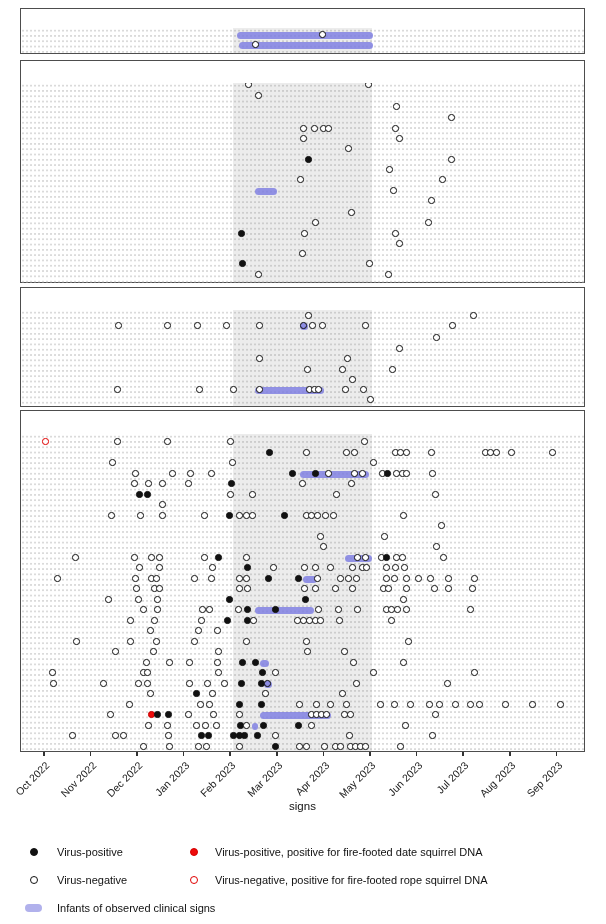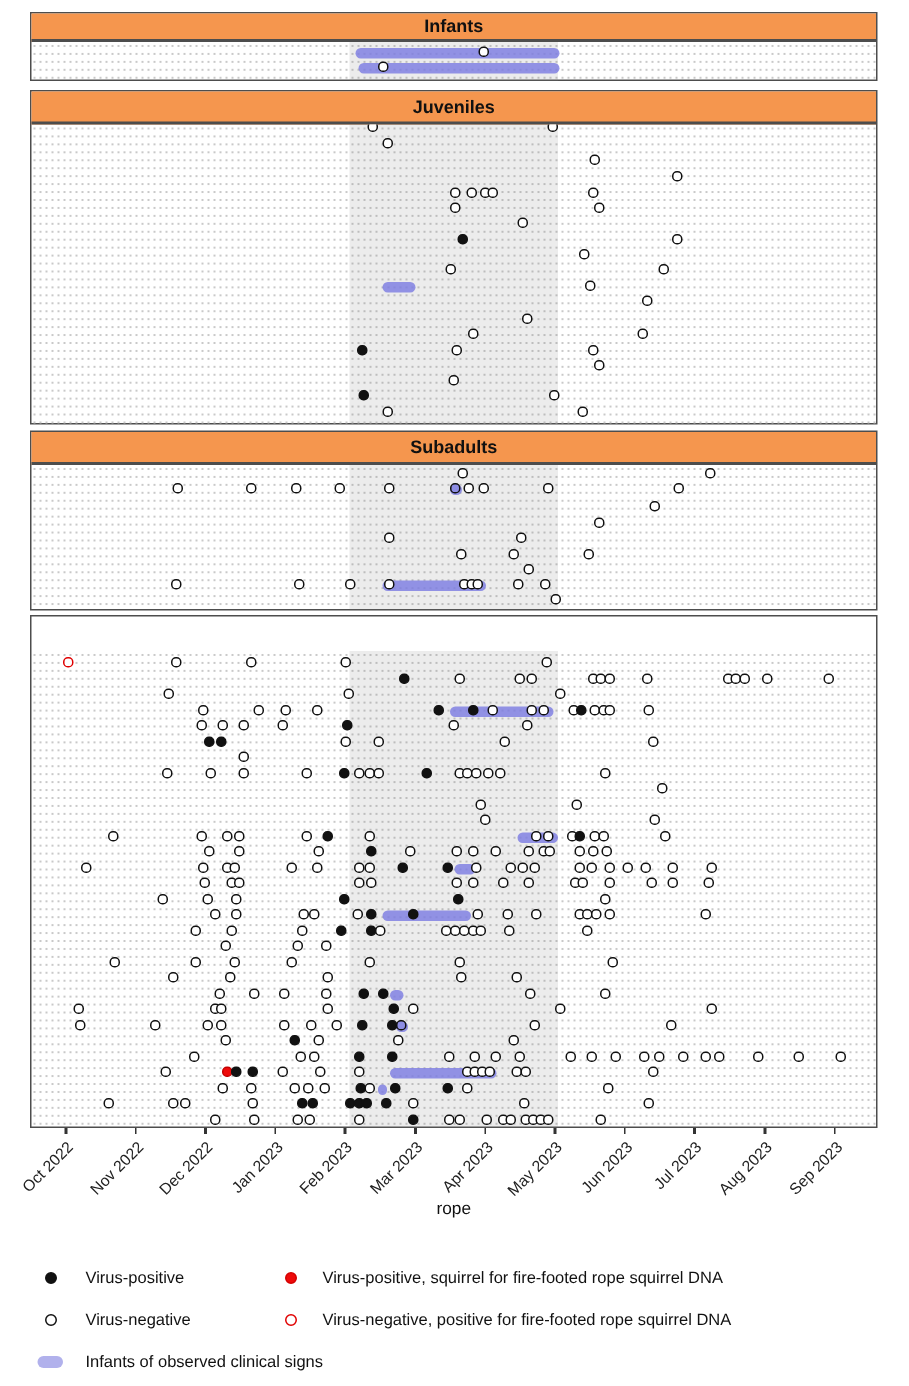--- a/index.html
+++ b/index.html
@@ -36,31 +36,29 @@
   .leg-swatch{position:absolute;top:2px;width:17px;height:8px;border-radius:4px;
               background:#b1b1ec;border:none;}
   .leg-text{position:absolute;left:24px;top:0;font-size:11px;color:#111;white-space:nowrap;}
 </style>
 </head>
 <body>
 
 <div id="stage">
   <div id="panels">
       <div class="panel" style="top: 8px; height: 46px;">
-        <div class="phead" style="height: 19px; line-height: 17px;">Infants</div>
         <div class="plot" style="top: 19px; height: 26px;">
           <div class="band" style="left: 212px; width: 139px;"></div>
           <div class="cbar" style="left: 216px; width: 136px; top: 3.5px;"></div>
           <div class="pt n" style="left: 298.25px; top: 3.25px;"></div>
           <div class="cbar" style="left: 218px; width: 134px; top: 13.5px;"></div>
           <div class="pt n" style="left: 231.25px; top: 13.25px;"></div>
         </div>
       </div>
       <div class="panel" style="top: 60px; height: 223px;">
-        <div class="phead" style="height: 22px; line-height: 20px;">Juveniles</div>
         <div class="plot" style="top: 22px; height: 200px;">
           <div class="band" style="left: 212px; width: 139px;"></div>
           <div class="pt n" style="left: 224.25px; top: -1.75px;"></div>
           <div class="pt n" style="left: 344.25px; top: -1.75px;"></div>
           <div class="pt n" style="left: 234.25px; top: 9.25px;"></div>
           <div class="pt n" style="left: 372.25px; top: 20.25px;"></div>
           <div class="pt n" style="left: 427.25px; top: 31.25px;"></div>
           <div class="pt n" style="left: 279.25px; top: 42.25px;"></div>
           <div class="pt n" style="left: 290.25px; top: 42.25px;"></div>
           <div class="pt n" style="left: 299.25px; top: 42.25px;"></div>
@@ -85,21 +83,20 @@
           <div class="pt n" style="left: 371.25px; top: 147.25px;"></div>
           <div class="pt n" style="left: 375.25px; top: 157.25px;"></div>
           <div class="pt n" style="left: 278.25px; top: 167.25px;"></div>
           <div class="pt p" style="left: 218.25px; top: 177.25px;"></div>
           <div class="pt n" style="left: 345.25px; top: 177.25px;"></div>
           <div class="pt n" style="left: 234.25px; top: 188.25px;"></div>
           <div class="pt n" style="left: 364.25px; top: 188.25px;"></div>
         </div>
       </div>
       <div class="panel" style="top: 287px; height: 120px;">
-        <div class="phead" style="height: 22px; line-height: 20px;">Subadults</div>
         <div class="plot" style="top: 22px; height: 97px;">
           <div class="band" style="left: 212px; width: 139px;"></div>
           <div class="pt n" style="left: 284.25px; top: 2.25px;"></div>
           <div class="pt n" style="left: 449.25px; top: 2.25px;"></div>
           <div class="cbar" style="left: 279px; width: 8px; top: 12.5px;"></div>
           <div class="pt n" style="left: 94.25px; top: 12.25px;"></div>
           <div class="pt n" style="left: 143.25px; top: 12.25px;"></div>
           <div class="pt n" style="left: 173.25px; top: 12.25px;"></div>
           <div class="pt n" style="left: 202.25px; top: 12.25px;"></div>
           <div class="pt n" style="left: 235.25px; top: 12.25px;"></div>
@@ -452,36 +449,36 @@
       <div class="ticklab" style="left: 259.2px; top: 759px;">May 2023</div>
       <div class="tick" style="left: 415.8px; top: 752px;"></div>
       <div class="ticklab" style="left: 305.8px; top: 759px;">Jun 2023</div>
       <div class="tick" style="left: 462.4px; top: 752px;"></div>
       <div class="ticklab" style="left: 352.4px; top: 759px;">Jul 2023</div>
       <div class="tick" style="left: 509px; top: 752px;"></div>
       <div class="ticklab" style="left: 399px; top: 759px;">Aug 2023</div>
       <div class="tick" style="left: 555.6px; top: 752px;"></div>
       <div class="ticklab" style="left: 445.6px; top: 759px;">Sep 2023</div>
     </div>
-  <div class="axis-label" id="axlab" style="top: 800px;">rope</div>
+  <div class="axis-label" id="axlab" style="top: 800px;">signs</div>
   <div id="legend">
       <div class="leg-item" style="left: 30px; top: 846px;">
         <span class="leg-mark p"></span>
         <span class="leg-text" style="left: 27px;">Virus-positive</span>
       </div>
       <div class="leg-item" style="left: 30px; top: 874px;">
         <span class="leg-mark n"></span>
         <span class="leg-text" style="left: 27px;">Virus-negative</span>
       </div>
       <div class="leg-item" style="left: 25px; top: 902px;">
         <span class="leg-swatch"></span>
         <span class="leg-text" style="left: 32px;">Infants of observed clinical signs</span>
       </div>
       <div class="leg-item" style="left: 190px; top: 846px;">
         <span class="leg-mark rp"></span>
-        <span class="leg-text" style="left: 25px;">Virus-positive, squirrel for fire-footed rope squirrel DNA</span>
+        <span class="leg-text" style="left: 25px;">Virus-positive, positive for fire-footed date squirrel DNA</span>
       </div>
       <div class="leg-item" style="left: 190px; top: 874px;">
         <span class="leg-mark rn"></span>
         <span class="leg-text" style="left: 25px;">Virus-negative, positive for fire-footed rope squirrel DNA</span>
       </div>
     </div>
 </div>
 
 </body></html>

